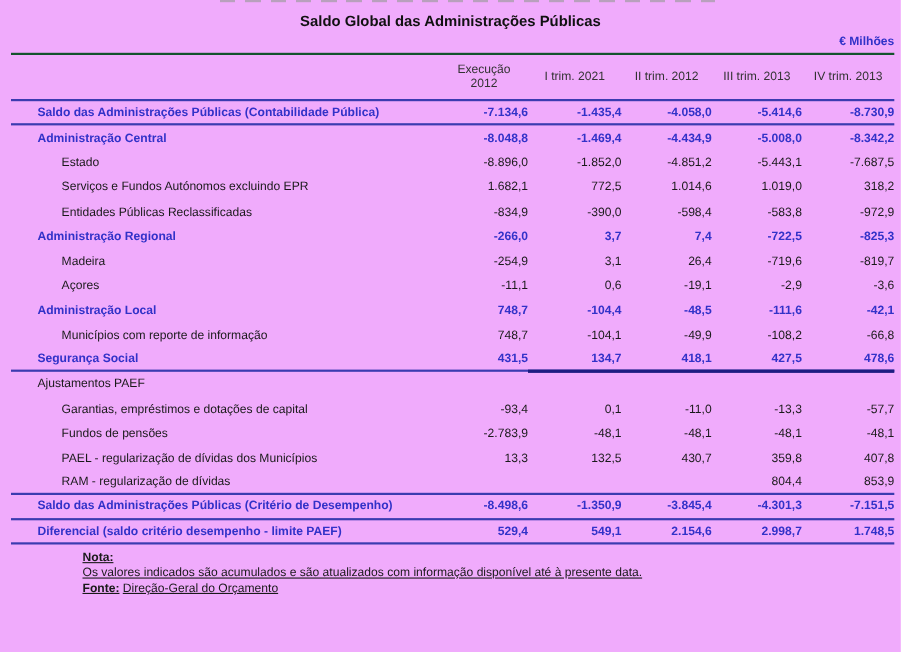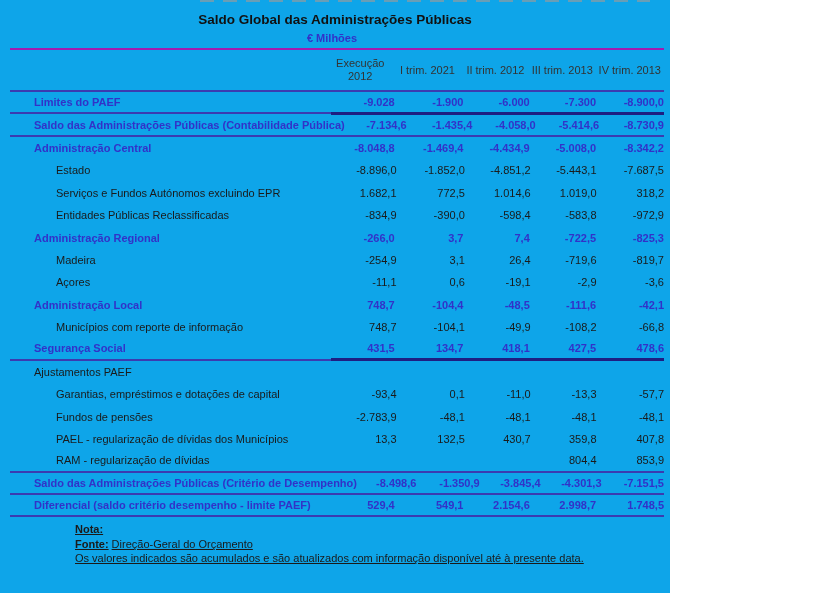--- a/index.html
+++ b/index.html
@@ -1,40 +1,40 @@
 <!DOCTYPE html>
 <html><head>
 <meta charset="utf-8">
 <style>
   html,body{margin:0;padding:0;background:#fff;}
   .sheet{
     position:relative;
-    width:670px;height:593px;
-    background:#0ea5e9;
+    width:819px;height:593px;
+    background:#f0abfc;
     font-family:"Liberation Sans",sans-serif;
     font-size:11px;color:#1a1a1a;
     overflow:hidden;
   }
   .top-dashes{
     position:absolute;top:0;left:200px;width:450px;height:2px;
     background:repeating-linear-gradient(90deg,#9a9a9a 0 14px,transparent 14px 23px);
     opacity:.65;
   }
   .title{
     margin:10px 0 0 0;height:20px;line-height:20px;
     text-align:center;font-size:13.5px;font-weight:bold;color:#111;
   }
   .unit-row{
-    height:18px;line-height:16px;text-align:center;
+    height:18px;line-height:16px;text-align:right;
     padding-right:6px;
     color:#3232c8;font-weight:bold;font-size:11px;
   }
   .tbl{
     margin:0 6px 0 10px;               
-    border-top:2px solid #a21caf;
+    border-top:2px solid #14532d;
   }
   .hdr{
     display:flex;align-items:center;height:40px;
     border-bottom:2px solid #3b3bb0;
     color:#333;
   }
   .row{
     position:relative;
     display:flex;align-items:center;
     height:22.4px;box-sizing:border-box;
@@ -75,29 +75,20 @@
       <div class="c v0 hc">
         <div>Execução</div>
         <div>2012</div>
       </div>
       <div class="c v1 hc">I trim. 2021</div>
       <div class="c v2 hc">II trim. 2012</div>
       <div class="c v3 hc">III trim. 2013</div>
       <div class="c v4 hc">IV trim. 2013</div>
     </div>
 
-    <div class="row blue bb">
-      <div class="c lbl i1">Limites do PAEF</div>
-      <div class="c v v0">-9.028</div>
-      <div class="c v v1">-1.900</div>
-      <div class="c v v2">-6.000</div>
-      <div class="c v v3">-7.300</div>
-      <div class="c v v4">-8.900,0</div>
-      <div class="thickseg"></div>
-    </div>
 
     <div class="row blue bb">
       <div class="c lbl i1">Saldo das Administrações Públicas (Contabilidade Pública)</div>
       <div class="c v v0">-7.134,6</div>
       <div class="c v v1">-1.435,4</div>
       <div class="c v v2">-4.058,0</div>
       <div class="c v v3">-5.414,6</div>
       <div class="c v v4">-8.730,9</div>
     </div>
 
@@ -253,18 +244,18 @@
       <div class="c v v1">549,1</div>
       <div class="c v v2">2.154,6</div>
       <div class="c v v3">2.998,7</div>
       <div class="c v v4">1.748,5</div>
     </div>
 
   </div>
 
   <div class="footer">
     <div class="b">Nota:</div>
+    <div>Os valores indicados são acumulados e são atualizados com informação disponível até à presente data.</div>
     <div>
       <span class="b">Fonte:</span><span>Direção-Geral do Orçamento</span>
     </div>
-    <div>Os valores indicados são acumulados e são atualizados com informação disponível até à presente data.</div>
   </div>
 </div>
 
 </body></html>

